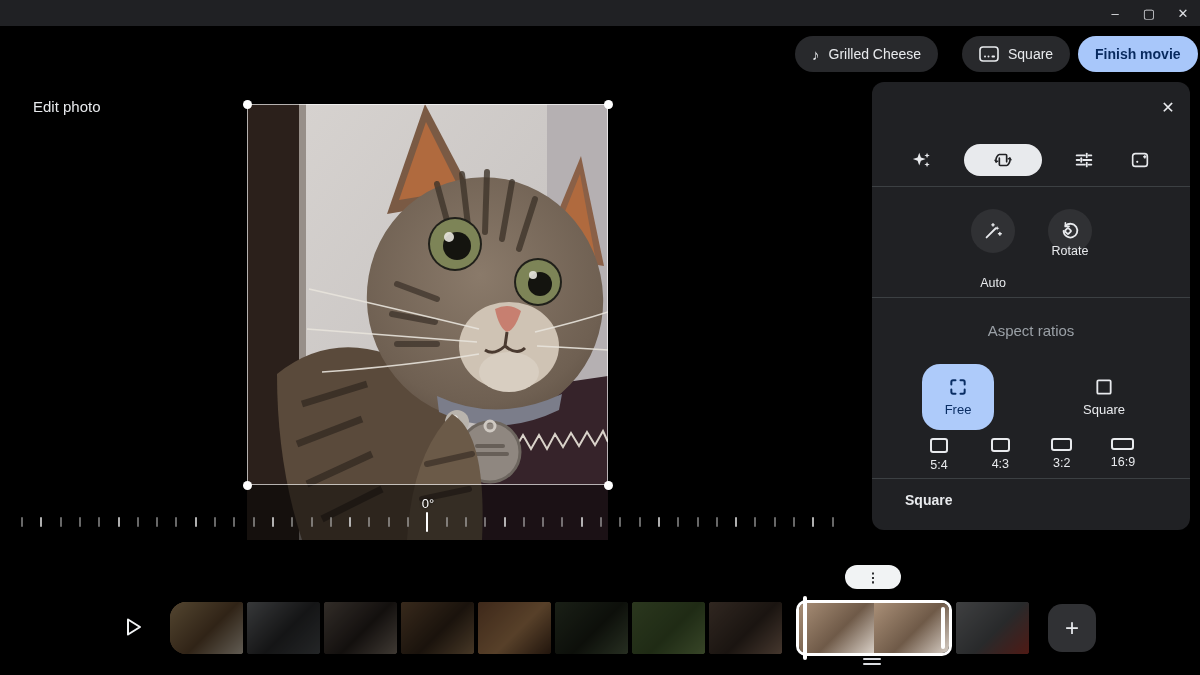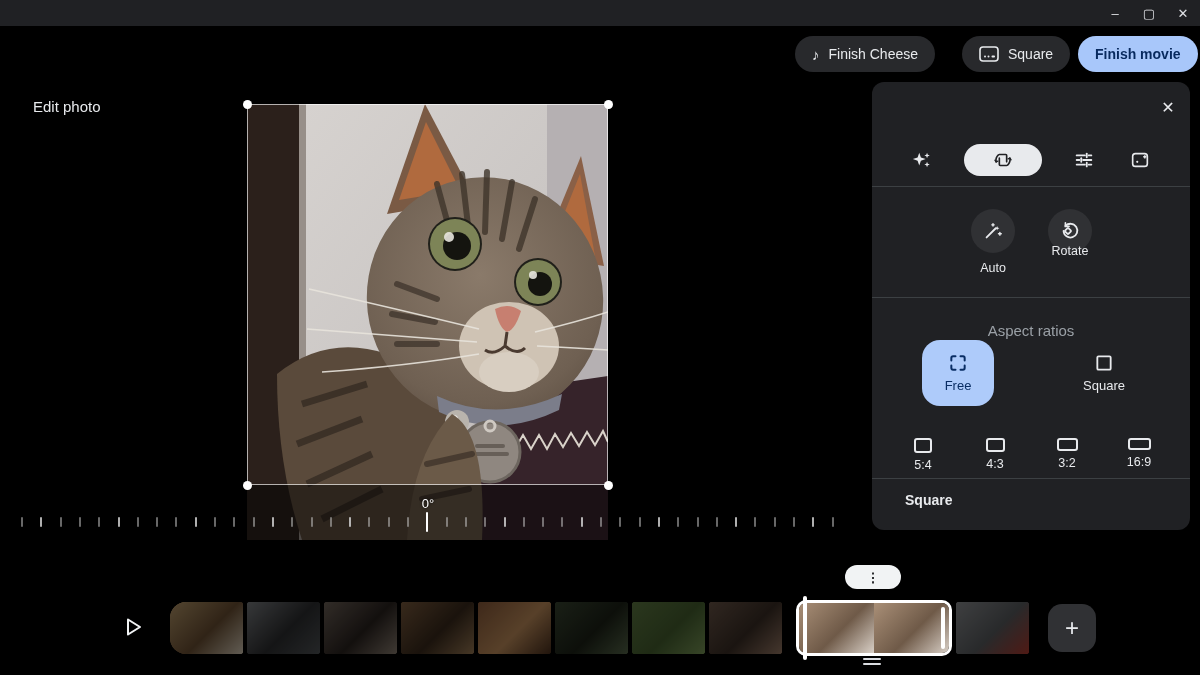--- a/index.html
+++ b/index.html
@@ -25,26 +25,26 @@
   .tabs{position:absolute;left:872px;top:144px;width:318px;height:32px;display:flex;
         justify-content:space-between;align-items:center;padding:0 36px;box-sizing:border-box;}
   .tab{width:28px;height:28px;display:flex;align-items:center;justify-content:center;cursor:pointer;}
   .tab.selected{width:78px;height:32px;background:#e8eaed;border-radius:16px;}
   .divider{position:absolute;left:872px;width:318px;height:1px;background:#3c4043;}
   .circle-btn{position:absolute;width:44px;height:44px;border-radius:50%;background:#303134;
               display:flex;align-items:center;justify-content:center;cursor:pointer;}
   .circle-label{position:absolute;width:60px;text-align:center;font-size:12.5px;color:#e8eaed;}
   .aspect-title{position:absolute;left:872px;top:322px;width:318px;text-align:center;
                 font-size:15px;color:#9aa0a6;}
-  .tile-row{position:absolute;left:872px;top:340px;width:318px;display:flex;padding:0 50px;
+  .tile-row{position:absolute;left:872px;top:364px;width:318px;display:flex;padding:0 50px;
             box-sizing:border-box;justify-content:space-between;}
   .tile{width:72px;height:66px;border-radius:18px;display:flex;flex-direction:column;
         align-items:center;justify-content:center;gap:5px;font-size:13px;cursor:pointer;}
   .tile.selected{background:var(--tile,#aecbfa);color:#0a2e64;}
-  .ratio-row{position:absolute;left:872px;top:438px;width:318px;display:flex;padding:0 30px;
+  .ratio-row{position:absolute;left:872px;top:438px;width:318px;display:flex;padding:0 46px;
              box-sizing:border-box;justify-content:space-between;}
   .ratio{width:42px;display:flex;flex-direction:column;align-items:center;gap:5px;
          font-size:12.5px;cursor:pointer;}
   .rbox{border:2px solid #e8eaed;border-radius:3px;box-sizing:border-box;}
   .r54{width:18px;height:15px;} .r43{width:19px;height:14px;}
   .r32{width:21px;height:13px;} .r169{width:23px;height:12px;}
   .reset-btn{position:absolute;left:905px;top:492px;font-size:14px;font-weight:600;
              color:#e8eaed;cursor:pointer;}
   
   .photo{position:absolute;left:247px;top:104px;width:361px;height:436px;overflow:hidden;}
@@ -85,21 +85,21 @@
 <body>
 
 <div class="titlebar">
   <div class="winbtn">–</div>
   <div class="winbtn">▢</div>
   <div class="winbtn">✕</div>
 </div>
 
 <div class="pill" style="left:795px;">
   <span class="music-glyph">♪</span>
-  <span>Finish Cheese</span>
+  <span>Grilled Cheese</span>
 </div>
 <div class="pill" style="left:962px;">
   <span>
     <svg width="20" height="16" viewBox="0 0 20 16">
       <rect x="1" y="1" width="18" height="14" rx="3" fill="none" stroke="#e8eaed" stroke-width="1.6"></rect>
       <circle cx="6" cy="10.5" r="1" fill="#e8eaed"></circle>
         <circle cx="9.5" cy="10.5" r="1" fill="#e8eaed"></circle>
       <rect x="12.5" y="9.6" width="3.5" height="1.8" rx="0.9" fill="#e8eaed"></rect>
     </svg>
   </span>
@@ -288,21 +288,21 @@
 <div class="circle-btn" style="left:971px;top:209px;">
   <span>
     <svg width="22" height="22" viewBox="0 0 24 24" fill="none" stroke="#e8eaed" stroke-width="2" stroke-linecap="round">
       <path d="M5 19 L15 9"></path>
       <path d="M16.5 6.5 L17.1 8.3 L19 9 L17.1 9.7 L16.5 11.5 L15.9 9.7 L14 9 L15.9 8.3 Z" fill="#e8eaed" stroke="none"></path>
       <path d="M19.5 13.5 V16.5 M18 15 H21" stroke-width="1.6"></path>
       <path d="M12 4 V6.6 M10.7 5.3 H13.3" stroke-width="1.6"></path>
     </svg>
   </span>
 </div>
-<div class="circle-label" style="left:963px;top:261px;">Auto</div>
+<div class="circle-label" style="left:963px;top:276px;">Auto</div>
 
 <div class="circle-btn" style="left:1048px;top:209px;">
   <span>
     <svg width="22" height="22" viewBox="0 0 24 24" fill="none" stroke="#e8eaed" stroke-width="2" stroke-linecap="round">
       <path d="M7 6.5 A 7.5 7.5 0 1 1 5 12"></path>
       <path d="M7 3 V7 H11" stroke-width="1.8"></path>
       <rect x="7.2" y="9.4" width="5.2" height="5.2" rx="1" transform="rotate(45 9.8 12)"></rect>
     </svg>
   </span>
 </div>

